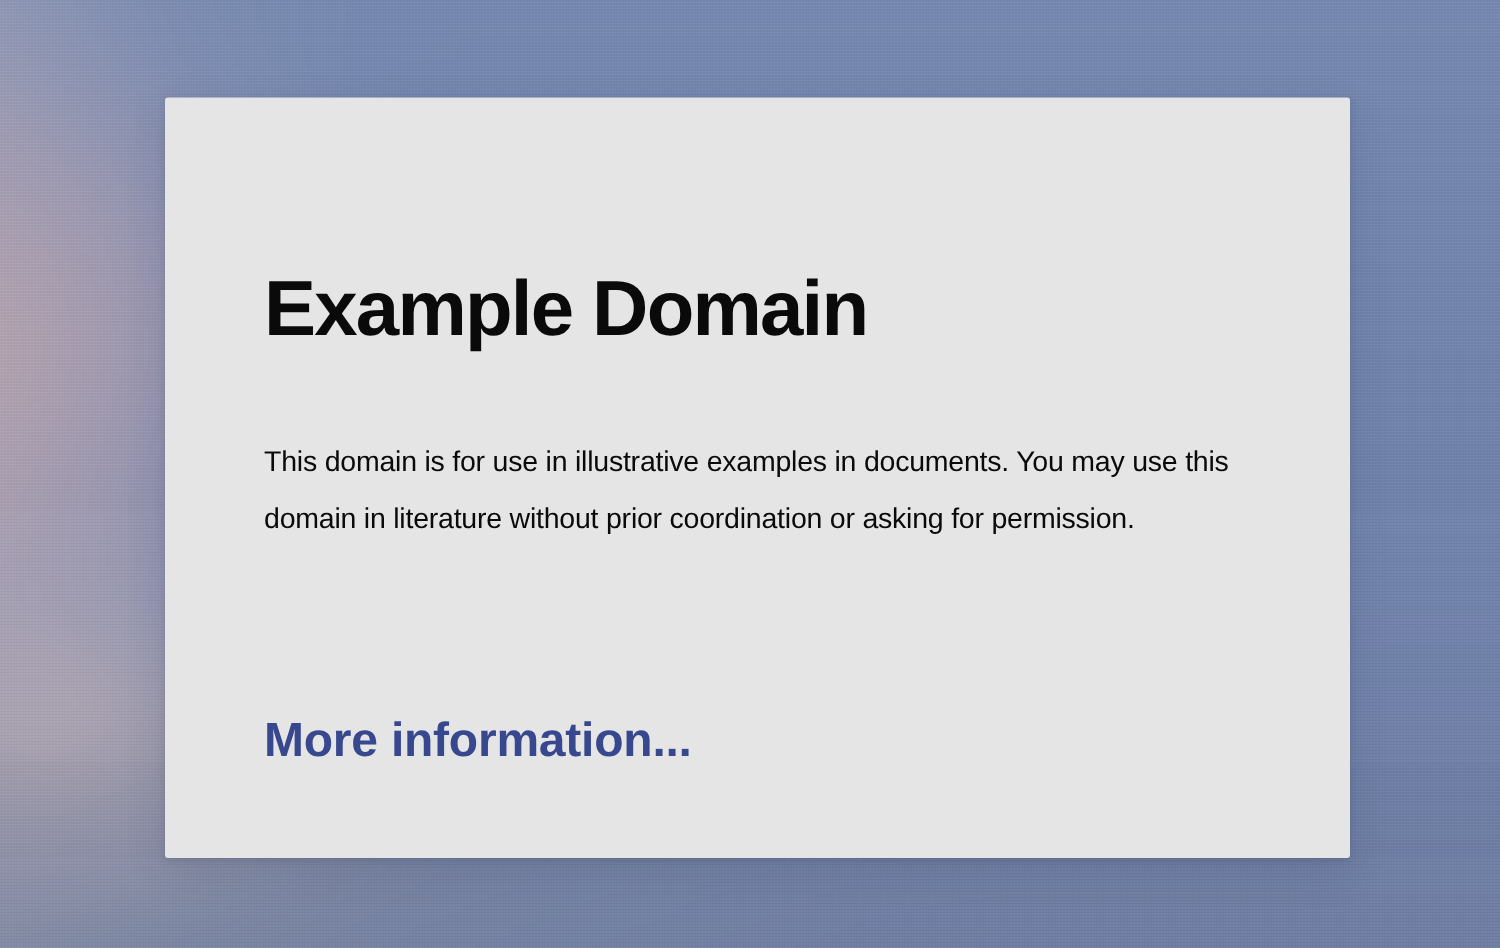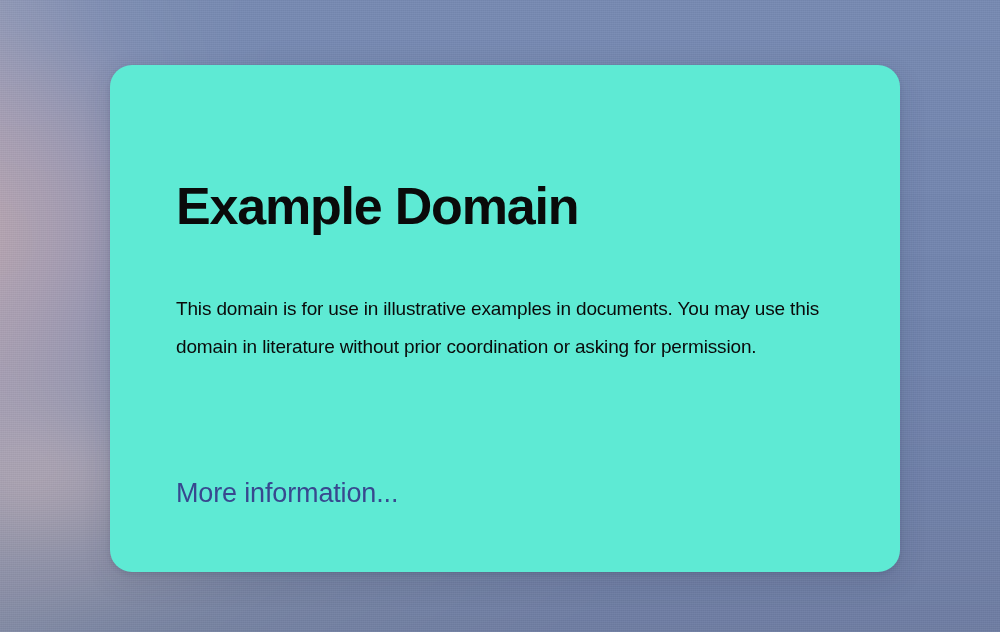--- a/index.html
+++ b/index.html
@@ -86,22 +86,22 @@
     pointer-events: none;
   }
 
   
   .card {
     position: absolute;
     left: 110px;
     top: 65px;
     width: 790px;
     height: 507px;
-    background: #5eead4;
-    border-radius: 22px;
+    background: #e5e5e5;
+    border-radius: 2px;
     box-shadow:
       0 2px 5px rgba(40,50,75,0.14),
       0 10px 28px rgba(40,50,75,0.12);
     box-sizing: border-box;
     padding: 0;
     overflow: hidden;
   }
 
   .card-inner {
     position: absolute;
@@ -134,23 +134,23 @@
     line-height: 38px;
     font-weight: 400;
     letter-spacing: -0.15px;
     color: #0a0a0a;
   }
 
   .more-link {
     position: absolute;
     top: 411px;
     left: 0;
-    font-size: 27px;
+    font-size: 32px;
     line-height: 34px;
-    font-weight: 400;
+    font-weight: 700;
     letter-spacing: -0.15px;
     color: #38488f;
     text-decoration: none;
     white-space: nowrap;
     text-align: right;
   }
 </style>
 </head>
 <body>
 

